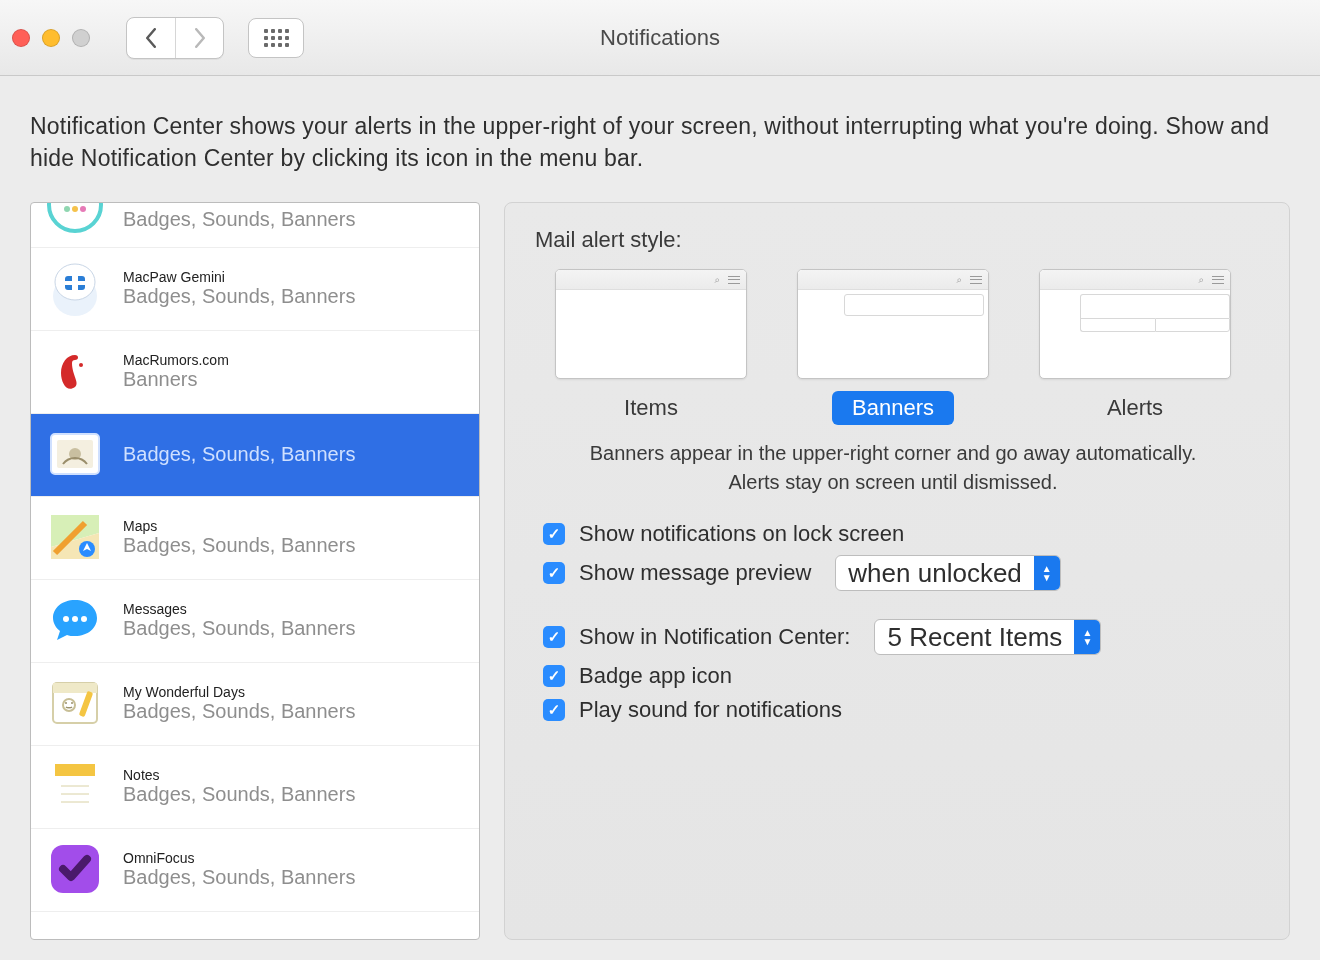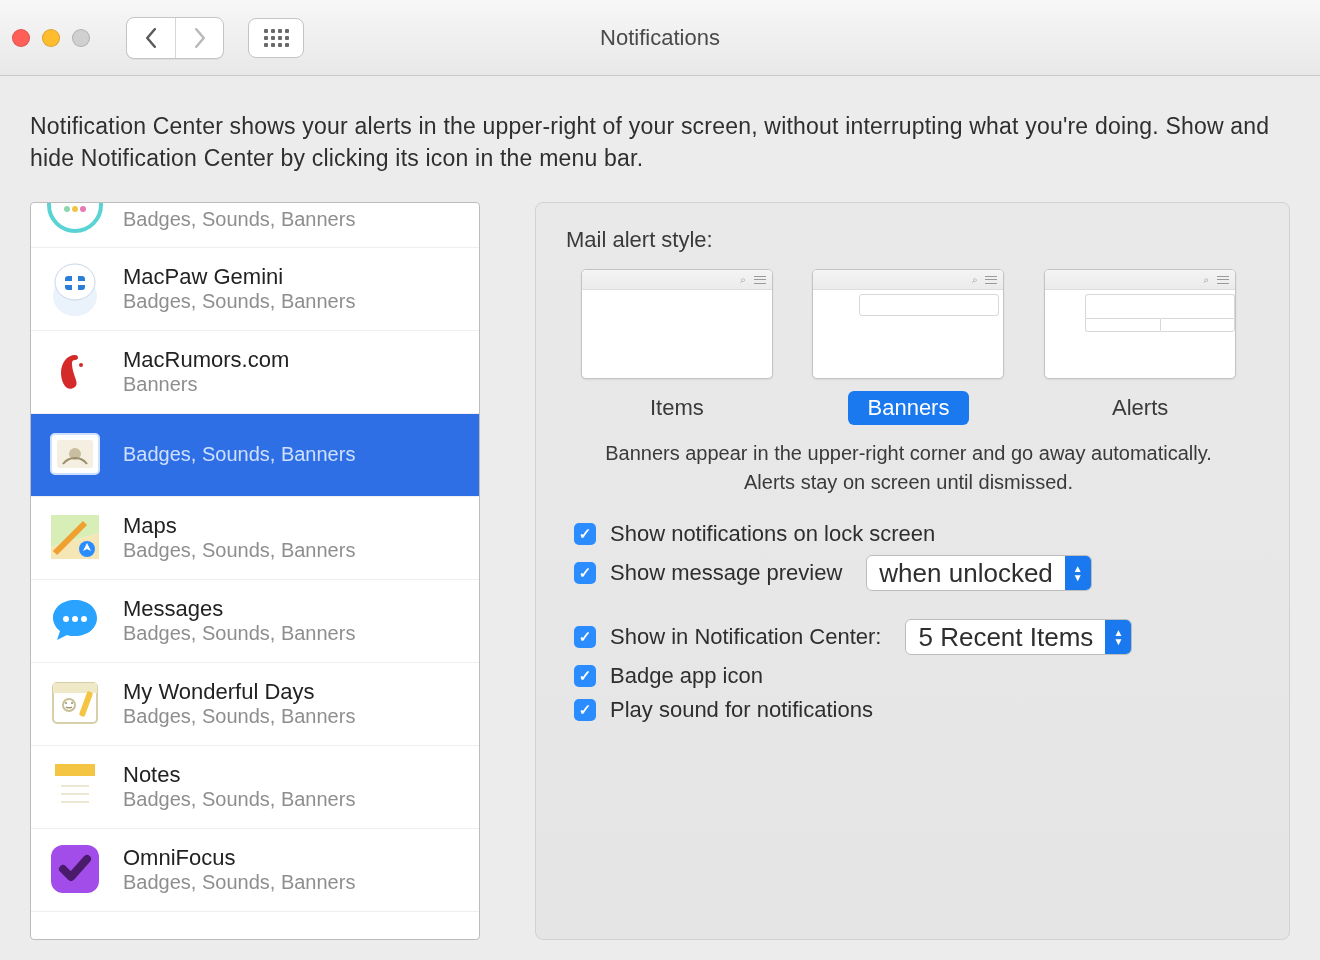--- a/index.html
+++ b/index.html
@@ -28,25 +28,25 @@
   .panels { display:flex; gap:24px; flex:1; min-height:0;}
   .applist { width:450px; border:1px solid #bcbcbc; border-radius:4px; background:#fff; overflow:hidden; display:flex; flex-direction:column;}
   .applist .scroll{ overflow-y:auto; }
   .row { display:flex; align-items:center; gap:18px; padding:10px 14px 12px 14px; border-bottom:1px solid #eee;}
   .row.selected{ background:#2f6fe5; color:#fff;}
   .row.selected .sub{color:#cfe0ff;}
   .row.partial{ padding-top:0; }
   .row.partial .icon{ margin-top:-28px;}
   .icon { width:60px; height:60px; border-radius:12px; display:flex; align-items:center; justify-content:center; flex:0 0 60px;}
   .namecol{ display:flex; flex-direction:column;}
-  .appname{ font-size:22px; color:#222;}
+  .appname{ font-size:14px; color:#222;}
   .row.selected .appname{color:#fff;}
   .sub{ font-size:20px; color:#8e8e8e;}
 
-  .detail { flex:1; border:1px solid #d2d2d2; border-radius:8px; background:linear-gradient(#e9e9e9,#e5e5e5); padding:24px 38px 30px 30px; position:relative;margin-left:31px;}
+  .detail { flex:1; border:1px solid #d2d2d2; border-radius:8px; background:linear-gradient(#e9e9e9,#e5e5e5); padding:24px 38px 30px 30px; position:relative;}
   .sectionlabel{ font-size:22px; color:#3a3a3a; margin-bottom:16px;}
   .styles{ display:flex; justify-content:space-around; margin-bottom:14px; gap:10px;}
   .stylecol{ display:flex; flex-direction:column; align-items:center;}
   .preview{ width:192px; height:110px; border:1px solid #c4c4c4; border-radius:5px; background:#fff; overflow:hidden; box-shadow:0 1px 2px rgba(0,0,0,0.08);}
   .preview .bar{ height:20px; background:linear-gradient(#f4f4f4,#ebebeb); border-bottom:1px solid #dedede; display:flex; align-items:center; justify-content:flex-end; padding:0 6px; gap:8px;}
   .preview .mag{ font-size:10px; color:#9a9a9a;}
   .preview .lines{width:12px;height:8px;display:flex;flex-direction:column;justify-content:space-between;}
   .preview .lines i{height:1px;background:#9a9a9a;display:block;}
   .preview .banner{ margin:4px 4px 0 auto; width:140px; height:22px; border:1px solid #d8d8d8; border-radius:3px; background:#fff;}
   .preview .alert{ margin:4px 0 0 auto; width:150px;}

